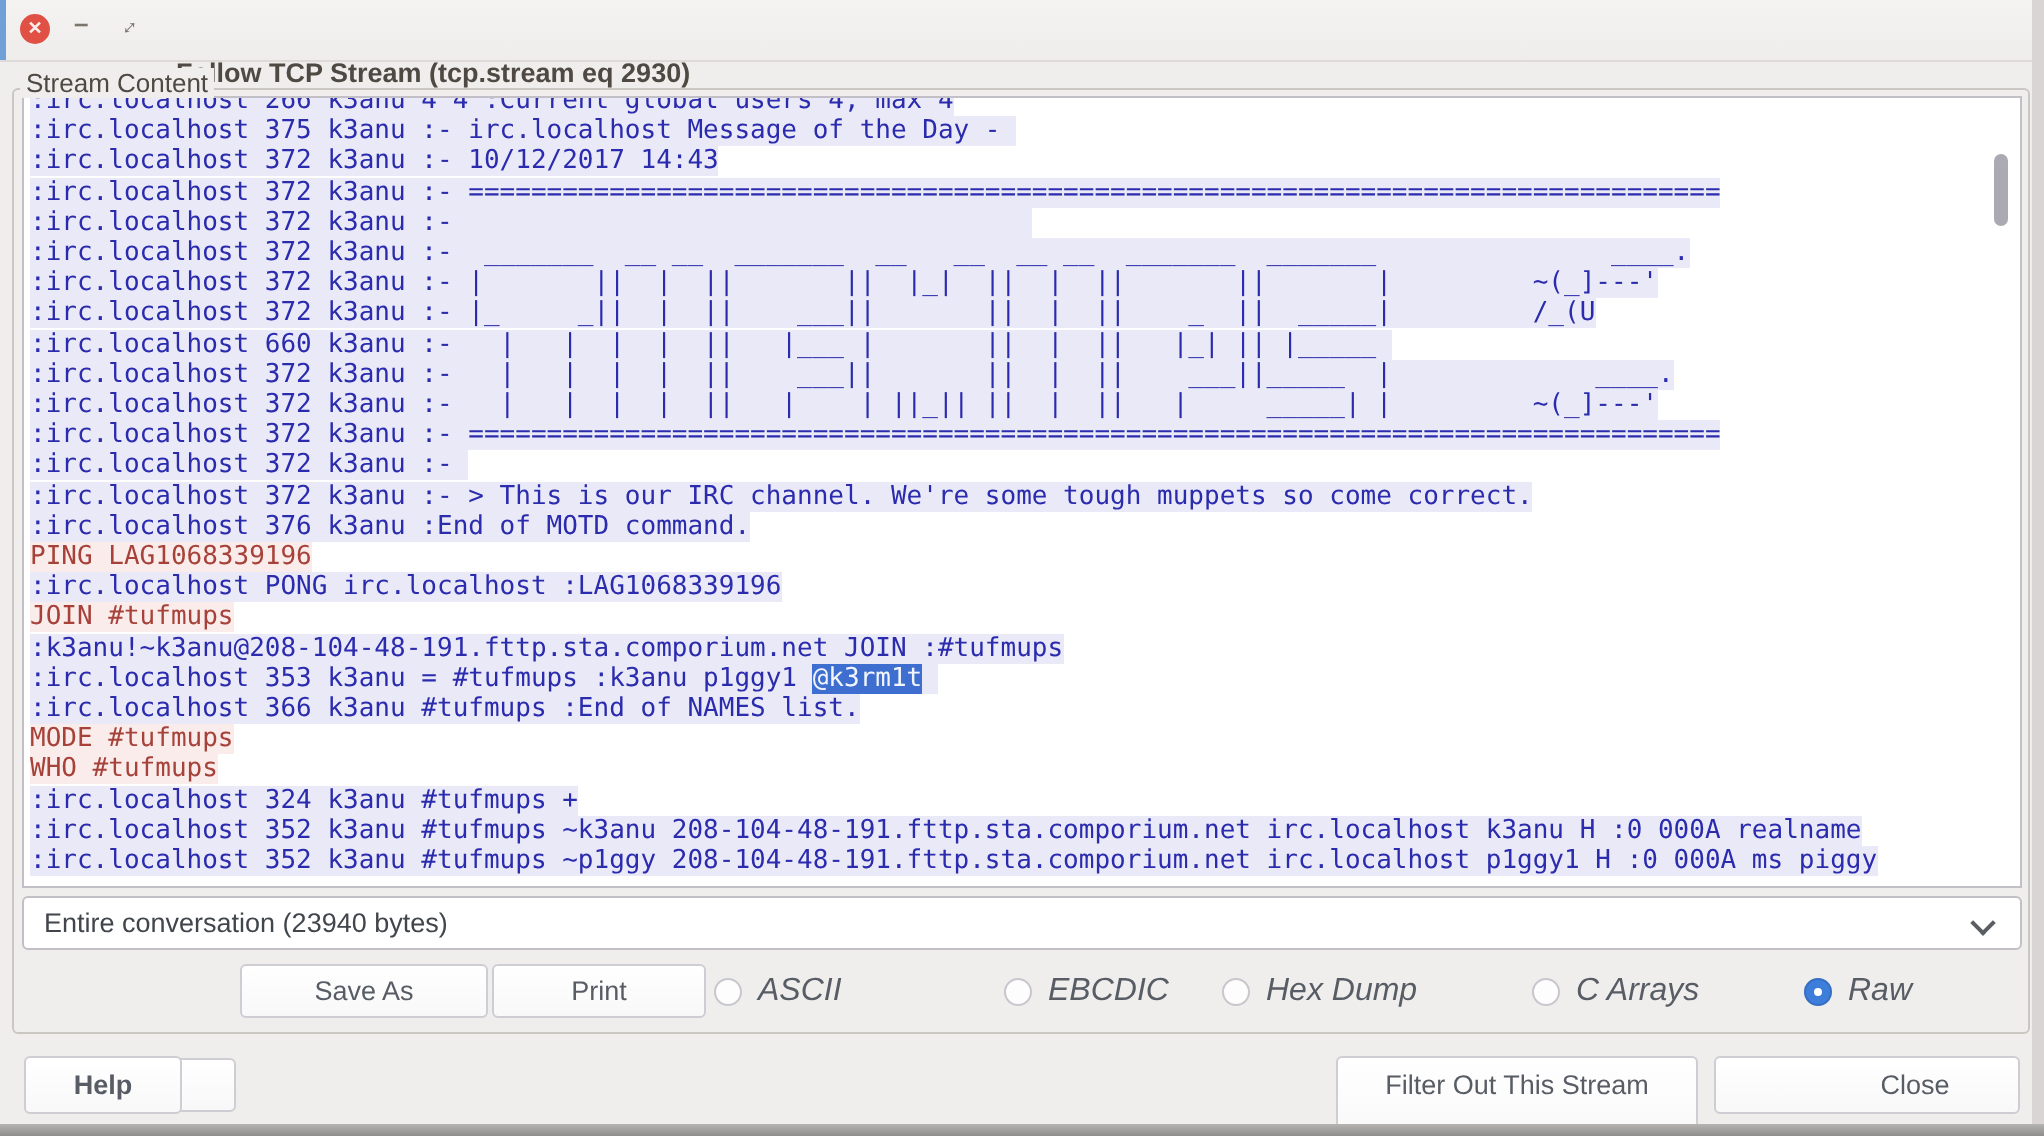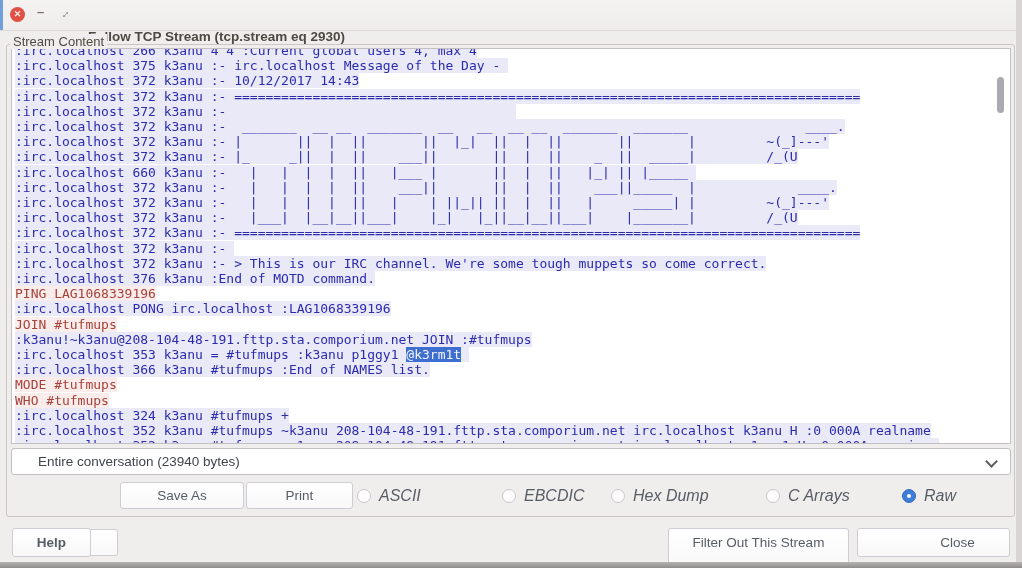--- a/index.html
+++ b/index.html
@@ -31,21 +31,21 @@
     line-height:15.2px; margin-top:-6px; padding-left:3px; }
   .line { white-space:pre; }
   .line .seg { color:#2B2BAE; background:#E9E9F7; }
   .line.cli .seg { color:#A6423A; background:#FAECEA; }
   .line .seg.sel { color:#F2F5FB; background:#3E6FD0; }
   .scroll-thumb { position:absolute; left:985px; top:28px; width:7px; height:36px;
     background:#ABAAB2; border-radius:3.5px; }
   
   .combo { position:absolute; left:11px; top:448px; width:1000px; height:27px;
     background:#FFFFFF; border:1px solid #C2C0C6; border-radius:3px; box-sizing:border-box;
-    font-size:13.5px; color:#41454C; line-height:25px; padding-left:26px; cursor:default; }
+    font-size:13.5px; color:#41454C; line-height:25px; padding-left:10px; cursor:default; }
   .chev { position:absolute; right:14px; top:8px; width:7px; height:7px;
     border-right:2px solid #5A5D63; border-bottom:2px solid #5A5D63; transform:rotate(45deg); }
   
   .btn { position:absolute; height:27px; background:linear-gradient(#FFFFFF,#F8F8F9);
     border:1px solid #CECDD3; border-radius:3px; box-sizing:border-box;
     font-size:13.5px; color:#585D65; text-align:center; line-height:25px; cursor:default; }
   .row-toolbar { top:482px; }
   #btn-find  { left:14px;  width:104px;margin-top:47px; }
   #btn-save  { left:120px; width:124px; }
   #btn-print { left:246px; width:107px; }
@@ -86,21 +86,20 @@
       <div class="line srv"><span class="seg">:irc.localhost 375 k3anu :- irc.localhost Message of the Day - </span></div>
       <div class="line srv"><span class="seg">:irc.localhost 372 k3anu :- 10/12/2017 14:43</span></div>
       <div class="line srv"><span class="seg">:irc.localhost 372 k3anu :- ================================================================================</span></div>
       <div class="line srv"><span class="seg">:irc.localhost 372 k3anu :-                                     </span></div>
       <div class="line srv"><span class="seg">:irc.localhost 372 k3anu :-  _______  __ __  _______  __   __  __ __  _______  _______               ____.</span></div>
       <div class="line srv"><span class="seg">:irc.localhost 372 k3anu :- |       ||  |  ||       ||  |_|  ||  |  ||       ||       |         ~(_]---'</span></div>
       <div class="line srv"><span class="seg">:irc.localhost 372 k3anu :- |_     _||  |  ||    ___||       ||  |  ||    _  ||  _____|         /_(U</span></div>
       <div class="line srv"><span class="seg">:irc.localhost 660 k3anu :-   |   |  |  |  ||   |___ |       ||  |  ||   |_| || |_____ </span></div>
       <div class="line srv"><span class="seg">:irc.localhost 372 k3anu :-   |   |  |  |  ||    ___||       ||  |  ||    ___||_____  |             ____.</span></div>
       <div class="line srv"><span class="seg">:irc.localhost 372 k3anu :-   |   |  |  |  ||   |    | ||_|| ||  |  ||   |     _____| |         ~(_]---'</span></div>
-      <div class="line srv"><span class="seg">:irc.localhost 372 k3anu :-   |___|  |__|__||___|    |_|   |_||__|__||___|    |_______|         /_(U</span></div>
       <div class="line srv"><span class="seg">:irc.localhost 372 k3anu :- ================================================================================</span></div>
       <div class="line srv"><span class="seg">:irc.localhost 372 k3anu :- </span></div>
       <div class="line srv"><span class="seg">:irc.localhost 372 k3anu :- &gt; This is our IRC channel. We're some tough muppets so come correct.</span></div>
       <div class="line srv"><span class="seg">:irc.localhost 376 k3anu :End of MOTD command.</span></div>
       <div class="line cli"><span class="seg">PING LAG1068339196</span></div>
       <div class="line srv"><span class="seg">:irc.localhost PONG irc.localhost :LAG1068339196</span></div>
       <div class="line cli"><span class="seg">JOIN #tufmups</span></div>
       <div class="line srv"><span class="seg">:k3anu!~k3anu@208-104-48-191.fttp.sta.comporium.net JOIN :#tufmups</span></div>
       <div class="line srv"><span class="seg">:irc.localhost 353 k3anu = #tufmups :k3anu p1ggy1 </span><span class="seg sel">@k3rm1t</span><span class="seg"> </span></div>
       <div class="line srv"><span class="seg">:irc.localhost 366 k3anu #tufmups :End of NAMES list.</span></div>

